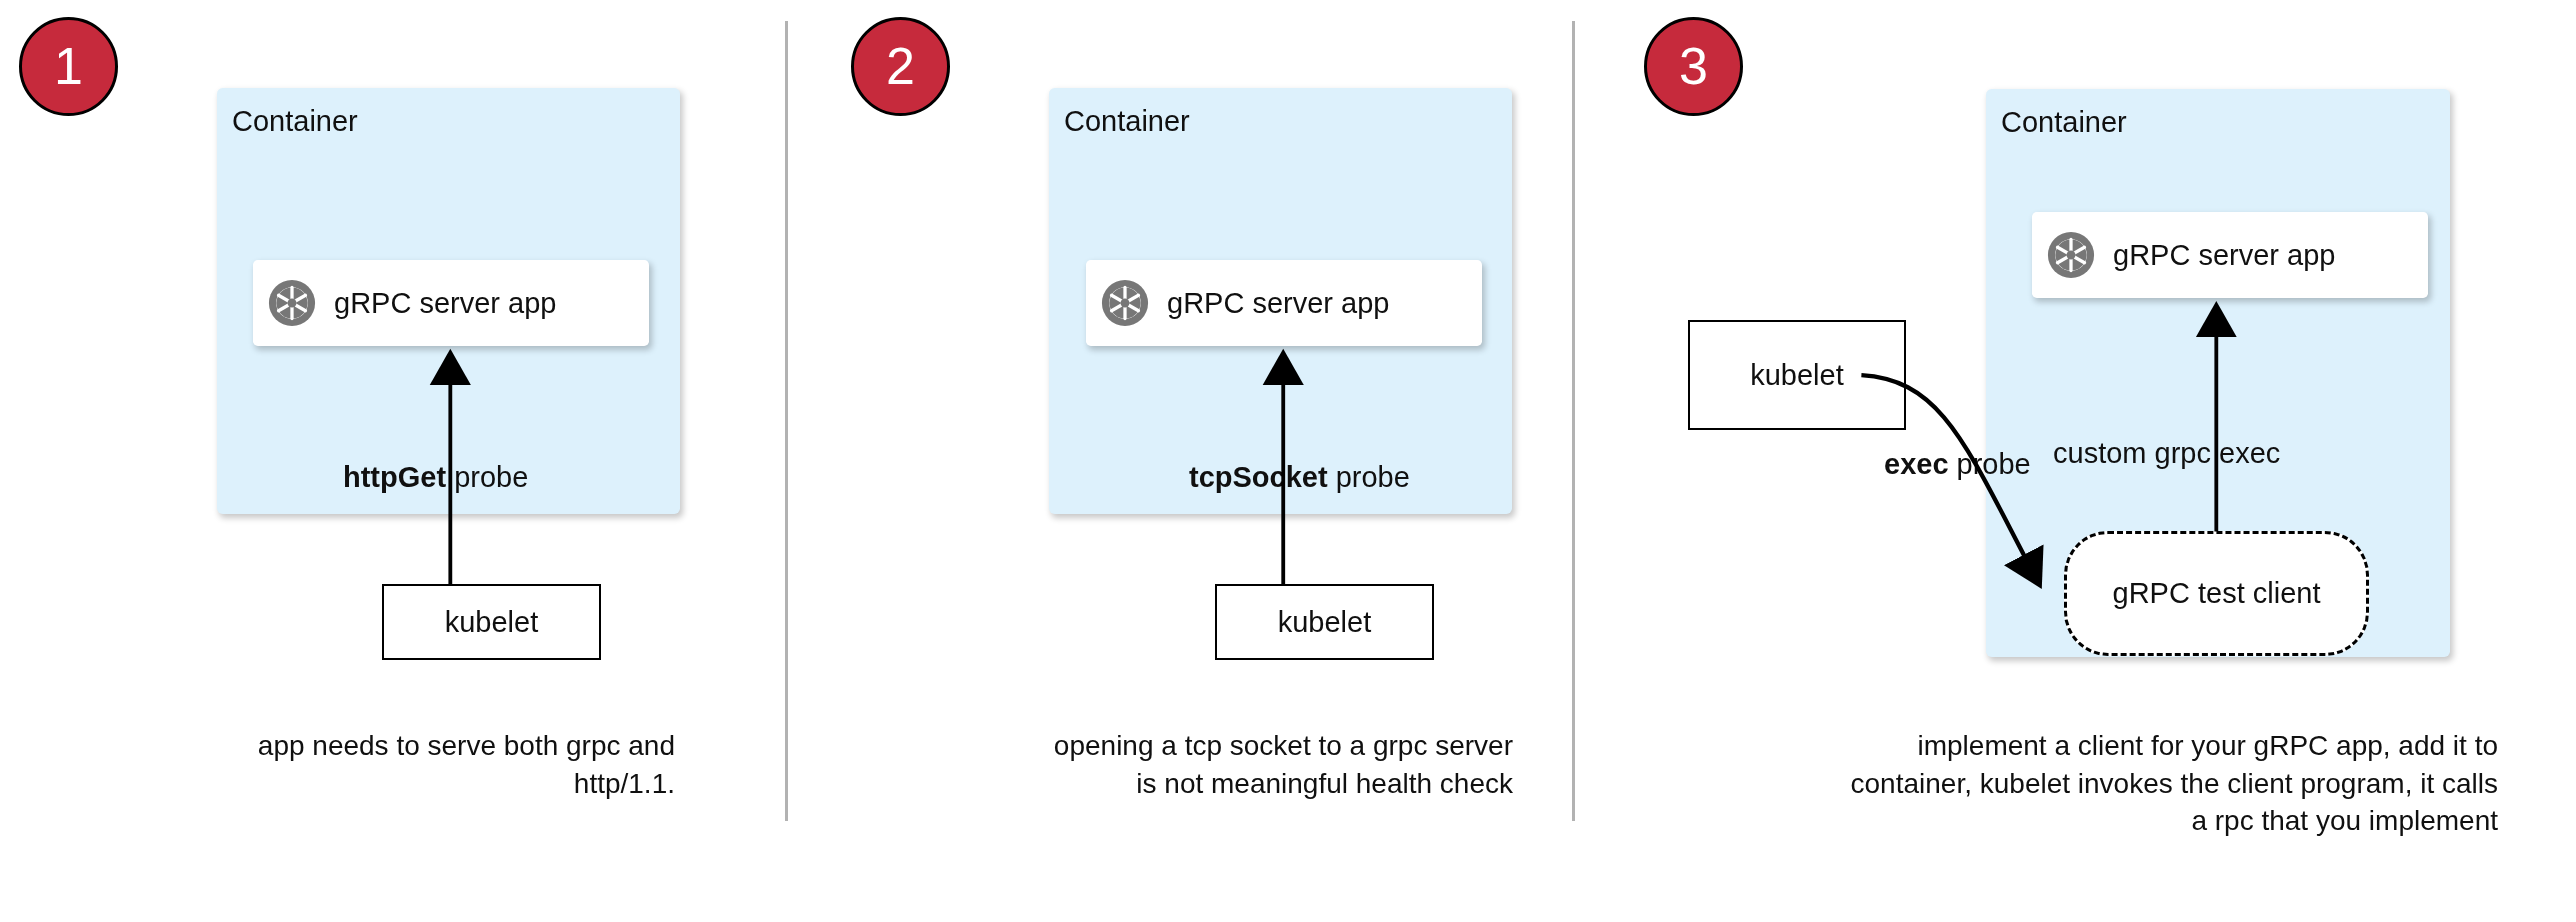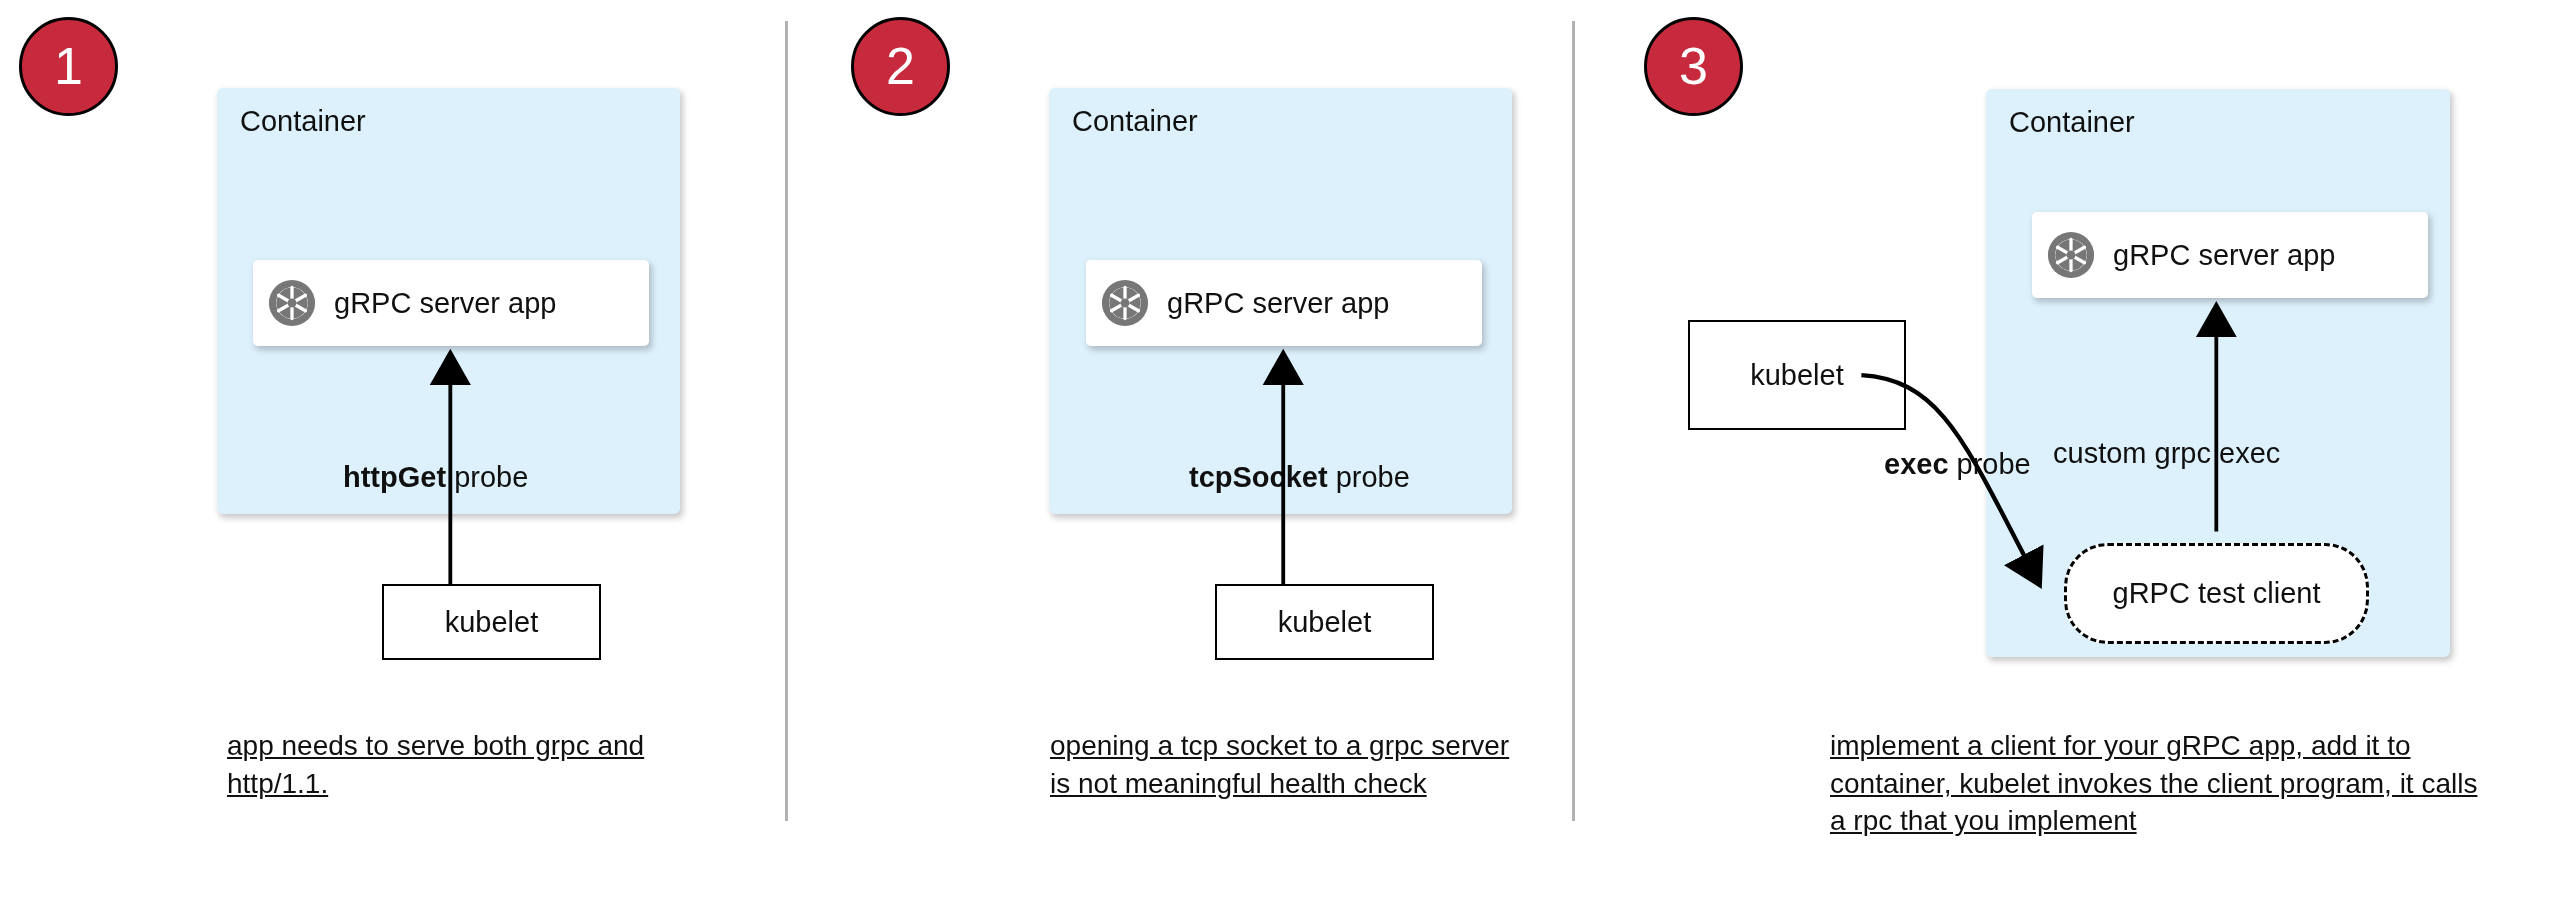--- a/index.html
+++ b/index.html
@@ -40,21 +40,21 @@
 
   
   .container-box {
     position: absolute;
     background: #ddf1fc;
     border-radius: 5.7px;
     box-shadow: 2.9px 3.8px 6.7px rgba(0,0,0,0.22);
   }
   .container-label {
     position: absolute;
-    left: 23px;
+    left: 15px;
     top: 17px;
     font-size: 29px;
     color: #101010;
   }
 
   
   .app-card {
     position: absolute;
     background: #ffffff;
     border-radius: 4.8px;
@@ -112,23 +112,22 @@
     color: #101010;
     white-space: nowrap;
   }
   .edge-label b { font-weight: 700; text-align: right; }
 
   
   .caption {
     position: absolute;
     font-size: 28px;
     line-height: 1.34;
-    text-align: left;
-    color: #101010;
-    text-decoration: underline;
+    text-align: right;
+    color: #101010;
   }
 
   
   .divider {
     position: absolute;
     width: 2.9px;
     background: #b2b2b2;
   }
 
   svg.overlay {
@@ -264,21 +263,21 @@
   </div>
 
   <div class="plain-box" style="left:1644px; top:320px; width:218px; height:110px;">kubelet</div>
 
   <div class="edge-label" style="left:1884px; top:448px;">
     <b>exec</b><span> probe</span>
   </div>
 
   <div class="edge-label" style="left:2053px; top:437px;">custom grpc exec</div>
 
-  <div class="dashed-box" style="left:2064px; top:543px; width:305px; height:101px;">gRPC test client</div>
+  <div class="dashed-box" style="left:2064px; top:531px; width:305px; height:125px;">gRPC test client</div>
 
   <div class="caption" style="left:1830px; top:727px; width:668px;">implement a client for your gRPC app, add it to container, kubelet invokes the client program, it calls a rpc that you implement</div>
 
   <svg class="overlay" viewBox="0 0 2700 967" width="2576" height="923">
     <defs>
       <marker id="arrowUp" markerWidth="14" markerHeight="14" refX="4.6" refY="7" orient="auto" markerUnits="strokeWidth">
         <path d="M0,1.6 L0,12.4 L9.5,7 z" fill="#000000"></path>
       </marker>
       <marker id="arrowCurve" markerWidth="13" markerHeight="13" refX="4.2" refY="6.5" orient="auto" markerUnits="strokeWidth">
         <path d="M0,1.3 L0,11.7 L9,6.5 z" fill="#000000"></path>

